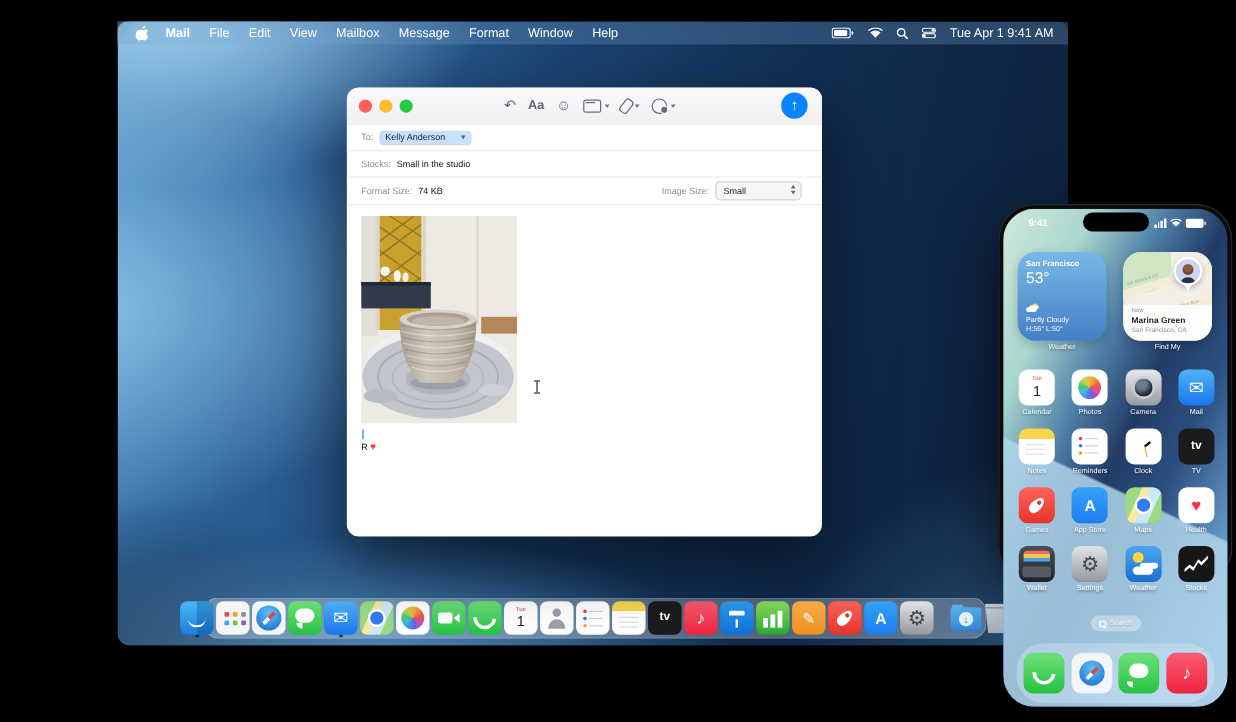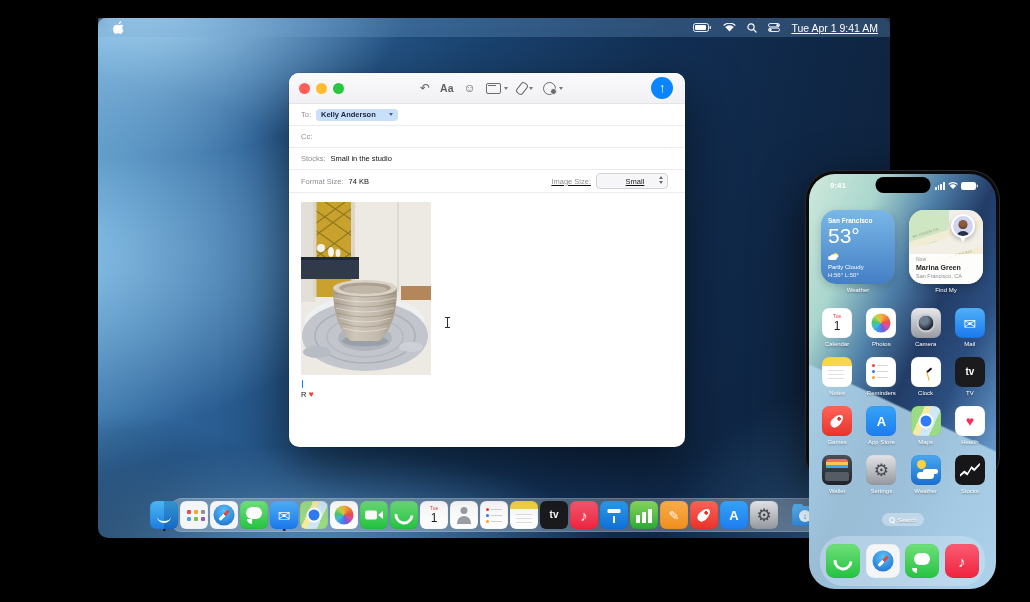--- a/index.html
+++ b/index.html
@@ -14,21 +14,21 @@
       radial-gradient(ellipse 420px 300px at 103% 104%, rgba(80,140,195,.55), transparent 62%),
       radial-gradient(ellipse 420px 340px at 2% 112%, rgba(8,22,42,.9), transparent 55%),
       linear-gradient(104deg,#4c8cbe 0%,#2d6298 20%,#1a4370 42%,#122f54 62%,#0f2644 82%,#0d2038 100%);}
   
   #menubar{position:absolute;left:98px;top:18px;width:792px;height:19px;display:flex;align-items:center;
     padding:0 10px;box-sizing:border-box;background:rgba(120,165,210,.28);backdrop-filter:blur(6px);
     color:#fff;font-size:10.5px;z-index:4;}
   #menubar .apple{width:12px;height:13px;margin:0 6px 0 4px;flex:0 0 auto;}
   .menu-item{padding:0 8px;color:#fff;}
   .menu-item.active{font-weight:bold;}
-  #menu-right{margin-left:auto;display:flex;align-items:center;gap:11px;text-decoration:underline;}
+  #menu-right{margin-left:auto;display:flex;align-items:center;gap:11px;}
   #menu-clock{font-size:10.5px;color:#fff;margin-right:2px;white-space:nowrap;}
   .mb-ic{display:inline-flex;align-items:center;}
   
   #mailwin{position:absolute;left:289px;top:73px;width:396px;height:374px;background:#fff;border-radius:10px;
     box-shadow:0 22px 55px rgba(0,0,0,.55),0 0 0 .5px rgba(0,0,0,.18);z-index:5;font-size:7.5px;color:#111;}
   #tbar{position:relative;height:30px;border-bottom:1px solid #e4e4e8;border-radius:10px 10px 0 0;
     background:linear-gradient(#fafafc,#f1f1f4);}
   .tl{position:absolute;top:10px;width:11px;height:11px;border-radius:50%;}
   #tl-close{left:10px;background:#ff5f57;}#tl-min{left:27px;background:#febc2e;}#tl-zoom{left:44px;background:#28c840;}
   .tb-group{position:absolute;left:131px;top:6px;height:18px;display:flex;align-items:center;gap:10px;color:#5f5f66;}
@@ -38,27 +38,27 @@
   .caret{width:0;height:0;border-left:2.5px solid transparent;border-right:2.5px solid transparent;border-top:3px solid #77777e;}
   .hdr-ic{width:13px;height:9px;border:1px solid #6a6a70;border-radius:2px;position:relative;}
   .hdr-ic::after{content:"";position:absolute;left:1.5px;top:1.5px;width:8px;height:1.2px;background:#6a6a70;}
   .clip-ic{width:6px;height:11px;border:1.2px solid #6a6a70;border-radius:3px;transform:rotate(38deg);}
   .photo-ic{width:11px;height:11px;border:1.2px solid #6a6a70;border-radius:50%;position:relative;}
   .photo-ic::after{content:"";position:absolute;right:-2px;bottom:-1.5px;width:5px;height:5px;border-radius:50%;background:#6a6a70;border:1px solid #f5f5f7;}
   #send-btn{position:absolute;right:12px;top:4px;width:22px;height:22px;border-radius:50%;background:#0b84ff;
     display:flex;align-items:center;justify-content:center;color:#fff;font-size:12.5px;font-weight:bold;}
   .frow{display:flex;align-items:center;height:21px;border-bottom:1px solid #ececf0;padding-left:12px;}
   .flabel{color:#8d8d93;}
-  .pill{background:#c9e0fb;border-radius:3.5px;padding:1.5px 5px;margin-left:5px;display:flex;align-items:center;gap:13px;color:#17233a;font-weight:bold;}
+  .pill{background:#c9e0fb;border-radius:3.5px;padding:1.5px 5px;margin-left:5px;display:flex;align-items:center;gap:13px;color:#17233a;}
   .pill .caret{border-top-color:#46618c;}
   .fvalue{margin-left:5px;color:#111;}
   #sizerow{height:22px;}
-  #imgsize-group{margin-left:auto;margin-right:17px;display:flex;align-items:center;gap:5px;text-decoration:underline;}
+  #imgsize-group{margin-left:auto;margin-right:17px;display:flex;align-items:center;gap:5px;}
   #imgsize-select{width:64px;height:14px;border:1px solid #d2d2d8;border-radius:4px;background:#f6f6f8;
-    display:flex;align-items:center;padding-left:6px;position:relative;color:#222;justify-content:center;}
+    display:flex;align-items:center;padding-left:6px;position:relative;color:#222;}
   #imgsize-select .steppers{position:absolute;right:4px;top:2px;display:flex;flex-direction:column;gap:1.5px;}
   .tri-up{width:0;height:0;border-left:2.5px solid transparent;border-right:2.5px solid transparent;border-bottom:3px solid #6a6a70;}
   .tri-dn{width:0;height:0;border-left:2.5px solid transparent;border-right:2.5px solid transparent;border-top:3px solid #6a6a70;}
   #mbody{padding:9px 12px 0 12px;line-height:1.3;}
   #mbody p{margin:0 0 8px 0;width:372px;}
   #photo{width:130px;height:173px;display:block;border-radius:1px;}
   .caret-line{width:1.2px;height:8px;background:#0b84ff;margin:5px 0 1px 1px;}
   #closing{margin:0;}
   #sig{margin:0;display:flex;align-items:center;gap:2px;}
   #sig .heart{color:#ff3b30;font-size:8.5px;}
@@ -160,38 +160,38 @@
      clip-path:polygon(0 72%,22% 52%,38% 64%,58% 30%,72% 42%,100% 14%,100% 26%,72% 56%,58% 44%,38% 78%,22% 66%,0 84%);}
   .ic-downloads{border-radius:3px;overflow:visible;width:26px;height:20px;margin-top:5px;background:linear-gradient(180deg,#5ab3f2,#2f86d8);}
   .ic-downloads::before{content:"";position:absolute;left:1px;top:-2.5px;width:10px;height:3px;border-radius:2px 2px 0 0;background:#5ab3f2;}
   .ic-downloads::after{content:"↓";position:absolute;left:50%;top:50%;transform:translate(-50%,-50%);width:12px;height:12px;border-radius:50%;
      background:rgba(255,255,255,.88);color:#2f86d8;font-size:9px;font-weight:bold;display:flex;align-items:center;justify-content:center;}
   .ic-trash{border-radius:2px;overflow:visible;width:22px;height:25px;margin-top:2px;
      background:linear-gradient(180deg,rgba(228,233,241,.92),rgba(188,196,208,.85));
      clip-path:polygon(4% 0,96% 0,84% 100%,16% 100%);box-shadow:none;}
   .ic-trash::after{content:"";position:absolute;left:0;right:0;top:2.5px;height:1.2px;background:rgba(120,130,145,.7);}
   
-  #iphone{position:absolute;left:805px;top:170px;width:195px;height:316px;background:#0b0b0d;border-radius:30px;
+  #iphone{position:absolute;left:832px;top:170px;width:195px;height:316px;background:#0b0b0d;border-radius:30px;
      box-shadow:0 18px 50px rgba(0,0,0,.65),inset 0 0 0 1px #2a2a2e;z-index:10;}
   #pscreen{position:absolute;left:4px;top:4px;width:187px;height:415px;border-radius:26px;overflow:hidden;
      background:
        linear-gradient(205deg,transparent 55%,rgba(176,212,234,.85) 55.5%),
        linear-gradient(115deg,#cfe9db 0%,#a9d6cd 20%,#4e7fa8 36%,#223c66 50%,#2c4f80 64%,#5d8fc0 80%,#9cc4e4 100%);
      font-size:6px;color:#fff;}
   #pstatus{position:absolute;left:0;top:0;width:100%;height:22px;}
   #ptime{position:absolute;left:21px;top:7px;font-size:8px;font-weight:bold;color:#fff;}
   #island{position:absolute;left:50%;top:3px;transform:translateX(-50%);width:55px;height:16px;border-radius:9px;background:#000;}
   #pstat-right{position:absolute;right:18px;top:8px;display:flex;align-items:center;gap:3px;}
   .sigbars{display:flex;align-items:flex-end;gap:1px;}
   .sigbars span{width:1.8px;background:#fff;border-radius:.5px;}
   
   .widget{position:absolute;top:36px;width:74px;height:74px;border-radius:15px;overflow:hidden;box-shadow:0 3px 8px rgba(0,0,0,.18);}
   #w-weather{left:12px;background:linear-gradient(180deg,#79b7e6,#447fc5);padding:7px;box-sizing:border-box;}
   #w-city{font-size:6.5px;font-weight:bold;}
-  #w-temp{font-size:21px;font-weight:300;line-height:1.05;margin-top:1px;}
+  #w-temp{font-size:13px;font-weight:300;line-height:1.05;margin-top:1px;}
   #w-cond{position:absolute;left:7px;bottom:14px;font-size:6px;}
   #w-hilo{position:absolute;left:7px;bottom:6px;font-size:6px;color:rgba(255,255,255,.9);}
   #w-icon{position:absolute;left:7px;bottom:24px;width:10px;height:7px;}
   #w-icon::before{content:"";position:absolute;right:0;top:0;width:5px;height:5px;border-radius:50%;background:#ffd23f;}
   #w-icon::after{content:"";position:absolute;left:0;bottom:0;width:9px;height:4px;border-radius:4px;background:#fff;box-shadow:2px -2px 0 -.5px #fff;}
   #w-findmy{left:100px;background:#f1efe6;color:#333;}
   #fm-green{position:absolute;left:0;top:0;width:40px;height:34px;background:#cfe6c2;border-radius:0 0 60% 0;}
   #fm-road1{position:absolute;left:-8px;top:20px;width:95px;height:7px;background:#f3ecd4;transform:rotate(-17deg);}
   #fm-road2{position:absolute;left:20px;top:40px;width:80px;height:6px;background:#f3ecd4;transform:rotate(-14deg);}
   .fm-street{position:absolute;font-size:3.5px;color:#9aa08d;letter-spacing:.3px;}
@@ -233,20 +233,21 @@
 <div id="stage">
 
   <div id="desktop"></div>
 
   <div id="menubar">
     <span class="apple">
       <svg viewBox="0 0 12 14" width="12" height="13">
           <path fill="#fff" d="M8.4.2c.1.8-.2 1.6-.7 2.2-.5.6-1.3 1-2 1-.1-.8.3-1.6.7-2.1C6.9.7 7.8.2 8.4.2zM10.9 10.1c-.3.8-.5 1.1-.9 1.8-.6.9-1.4 2-2.4 2-.9 0-1.2-.6-2.4-.6-1.2 0-1.5.6-2.4.6-1 0-1.8-1-2.4-1.9C-.9 9.8-.4 6.1 1.3 4.9c.8-.6 1.8-.9 2.7-.9.9 0 1.5.6 2.3.6.7 0 1.2-.6 2.3-.6.8 0 1.7.4 2.3 1.1-2 1.1-1.7 4 0 5z" transform="translate(1,0)"></path>
         </svg>
     </span>
+    <span id="menu-items"><span class="menu-item active">Mail</span><span class="menu-item">File</span><span class="menu-item">Edit</span><span class="menu-item">View</span><span class="menu-item">Mailbox</span><span class="menu-item">Message</span><span class="menu-item">Format</span><span class="menu-item">Window</span><span class="menu-item">Help</span></span>
     <span id="menu-right">
       <span class="mb-ic">
         <svg width="19" height="9" viewBox="0 0 19 9">
             <rect x="0.5" y="0.5" width="15" height="8" rx="2" fill="none" stroke="rgba(255,255,255,.9)"></rect>
             <rect x="2" y="2" width="11" height="5" rx="1" fill="#fff"></rect>
             <rect x="16.5" y="3" width="1.6" height="3" rx="0.8" fill="rgba(255,255,255,.8)"></rect>
           </svg>
       </span>
       <span class="mb-ic">
         <svg width="13" height="9" viewBox="0 0 13 9">
@@ -303,23 +304,20 @@
       <span id="send-btn">
           <span>↑</span>
         </span>
     </div>
     <div class="frow">
       <span class="flabel">To:</span>
       <span class="pill">
           <span>Kelly Anderson</span>
           <span class="caret"></span>
         </span>
-    </div>
-    <div class="frow">
-      <span class="flabel">Cc:</span>
     </div>
     <div class="frow">
       <span class="flabel">Stocks:</span>
       <span class="fvalue">Small in the studio</span>
     </div>
     <div class="frow" id="sizerow">
       <span class="flabel">Format Size:</span>
       <span class="fvalue flabel">74 KB</span>
       <span id="imgsize-group">
         <span class="flabel">Image Size:</span>

